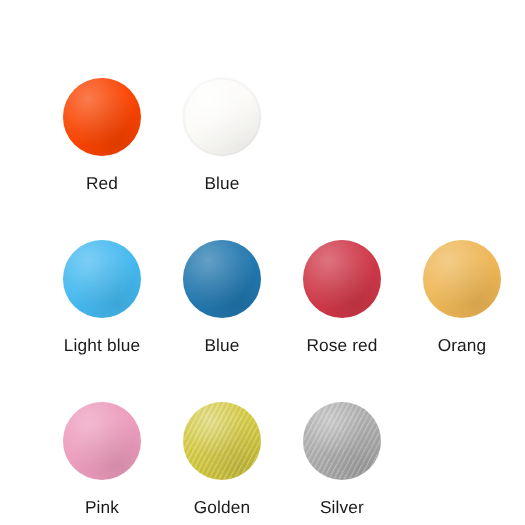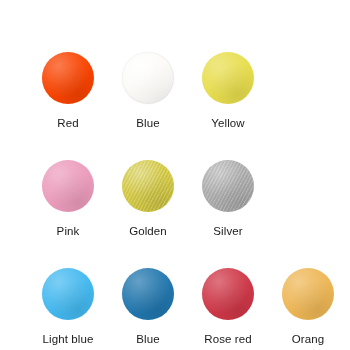--- a/index.html
+++ b/index.html
@@ -112,51 +112,20 @@
         <span class="gloss"></span>
       </div>
       <div class="swatch-label">Red</div>
     </div>
     <div class="swatch-cell">
       <div class="swatch-disc pale" style="background-color: rgb(251, 250, 247);">
         <span class="gloss"></span>
       </div>
       <div class="swatch-label">Blue</div>
     </div>
-    <div class="swatch-cell">
-      <div class="swatch-disc" style="background-color: rgb(232, 222, 78);">
-        <span class="gloss"></span>
-      </div>
-      <div class="swatch-label">Yellow</div>
-    </div>
-  </div>
-
-  <div class="swatch-row">
-    <div class="swatch-cell">
-      <div class="swatch-disc" style="background-color: rgb(236, 156, 188);">
-        <span class="gloss"></span>
-      </div>
-      <div class="swatch-label">Pink</div>
-    </div>
-    <div class="swatch-cell">
-      <div class="swatch-disc metallic" style="background-color: rgb(214, 204, 67);">
-        <span class="gloss"></span>
-      </div>
-      <div class="swatch-label">Golden</div>
-    </div>
-    <div class="swatch-cell">
-      <div class="swatch-disc metallic" style="background-color: rgb(175, 175, 175);">
-        <span class="gloss"></span>
-      </div>
-      <div class="swatch-label">Silver</div>
-    </div>
-    <div class="swatch-cell empty">
-      <div class="swatch-disc"></div>
-      <div class="swatch-label"></div>
-    </div>
   </div>
 
   <div class="swatch-row">
     <div class="swatch-cell">
       <div class="swatch-disc" style="background-color: rgb(68, 185, 240);">
         <span class="gloss"></span>
       </div>
       <div class="swatch-label">Light blue</div>
     </div>
     <div class="swatch-cell">
@@ -172,13 +141,38 @@
       <div class="swatch-label">Rose red</div>
     </div>
     <div class="swatch-cell">
       <div class="swatch-disc" style="background-color: rgb(238, 183, 86);">
         <span class="gloss"></span>
       </div>
       <div class="swatch-label">Orang</div>
     </div>
   </div>
 
+  <div class="swatch-row">
+    <div class="swatch-cell">
+      <div class="swatch-disc" style="background-color: rgb(236, 156, 188);">
+        <span class="gloss"></span>
+      </div>
+      <div class="swatch-label">Pink</div>
+    </div>
+    <div class="swatch-cell">
+      <div class="swatch-disc metallic" style="background-color: rgb(214, 204, 67);">
+        <span class="gloss"></span>
+      </div>
+      <div class="swatch-label">Golden</div>
+    </div>
+    <div class="swatch-cell">
+      <div class="swatch-disc metallic" style="background-color: rgb(175, 175, 175);">
+        <span class="gloss"></span>
+      </div>
+      <div class="swatch-label">Silver</div>
+    </div>
+    <div class="swatch-cell empty">
+      <div class="swatch-disc"></div>
+      <div class="swatch-label"></div>
+    </div>
+  </div>
+
 </div>
 
 </body></html>

